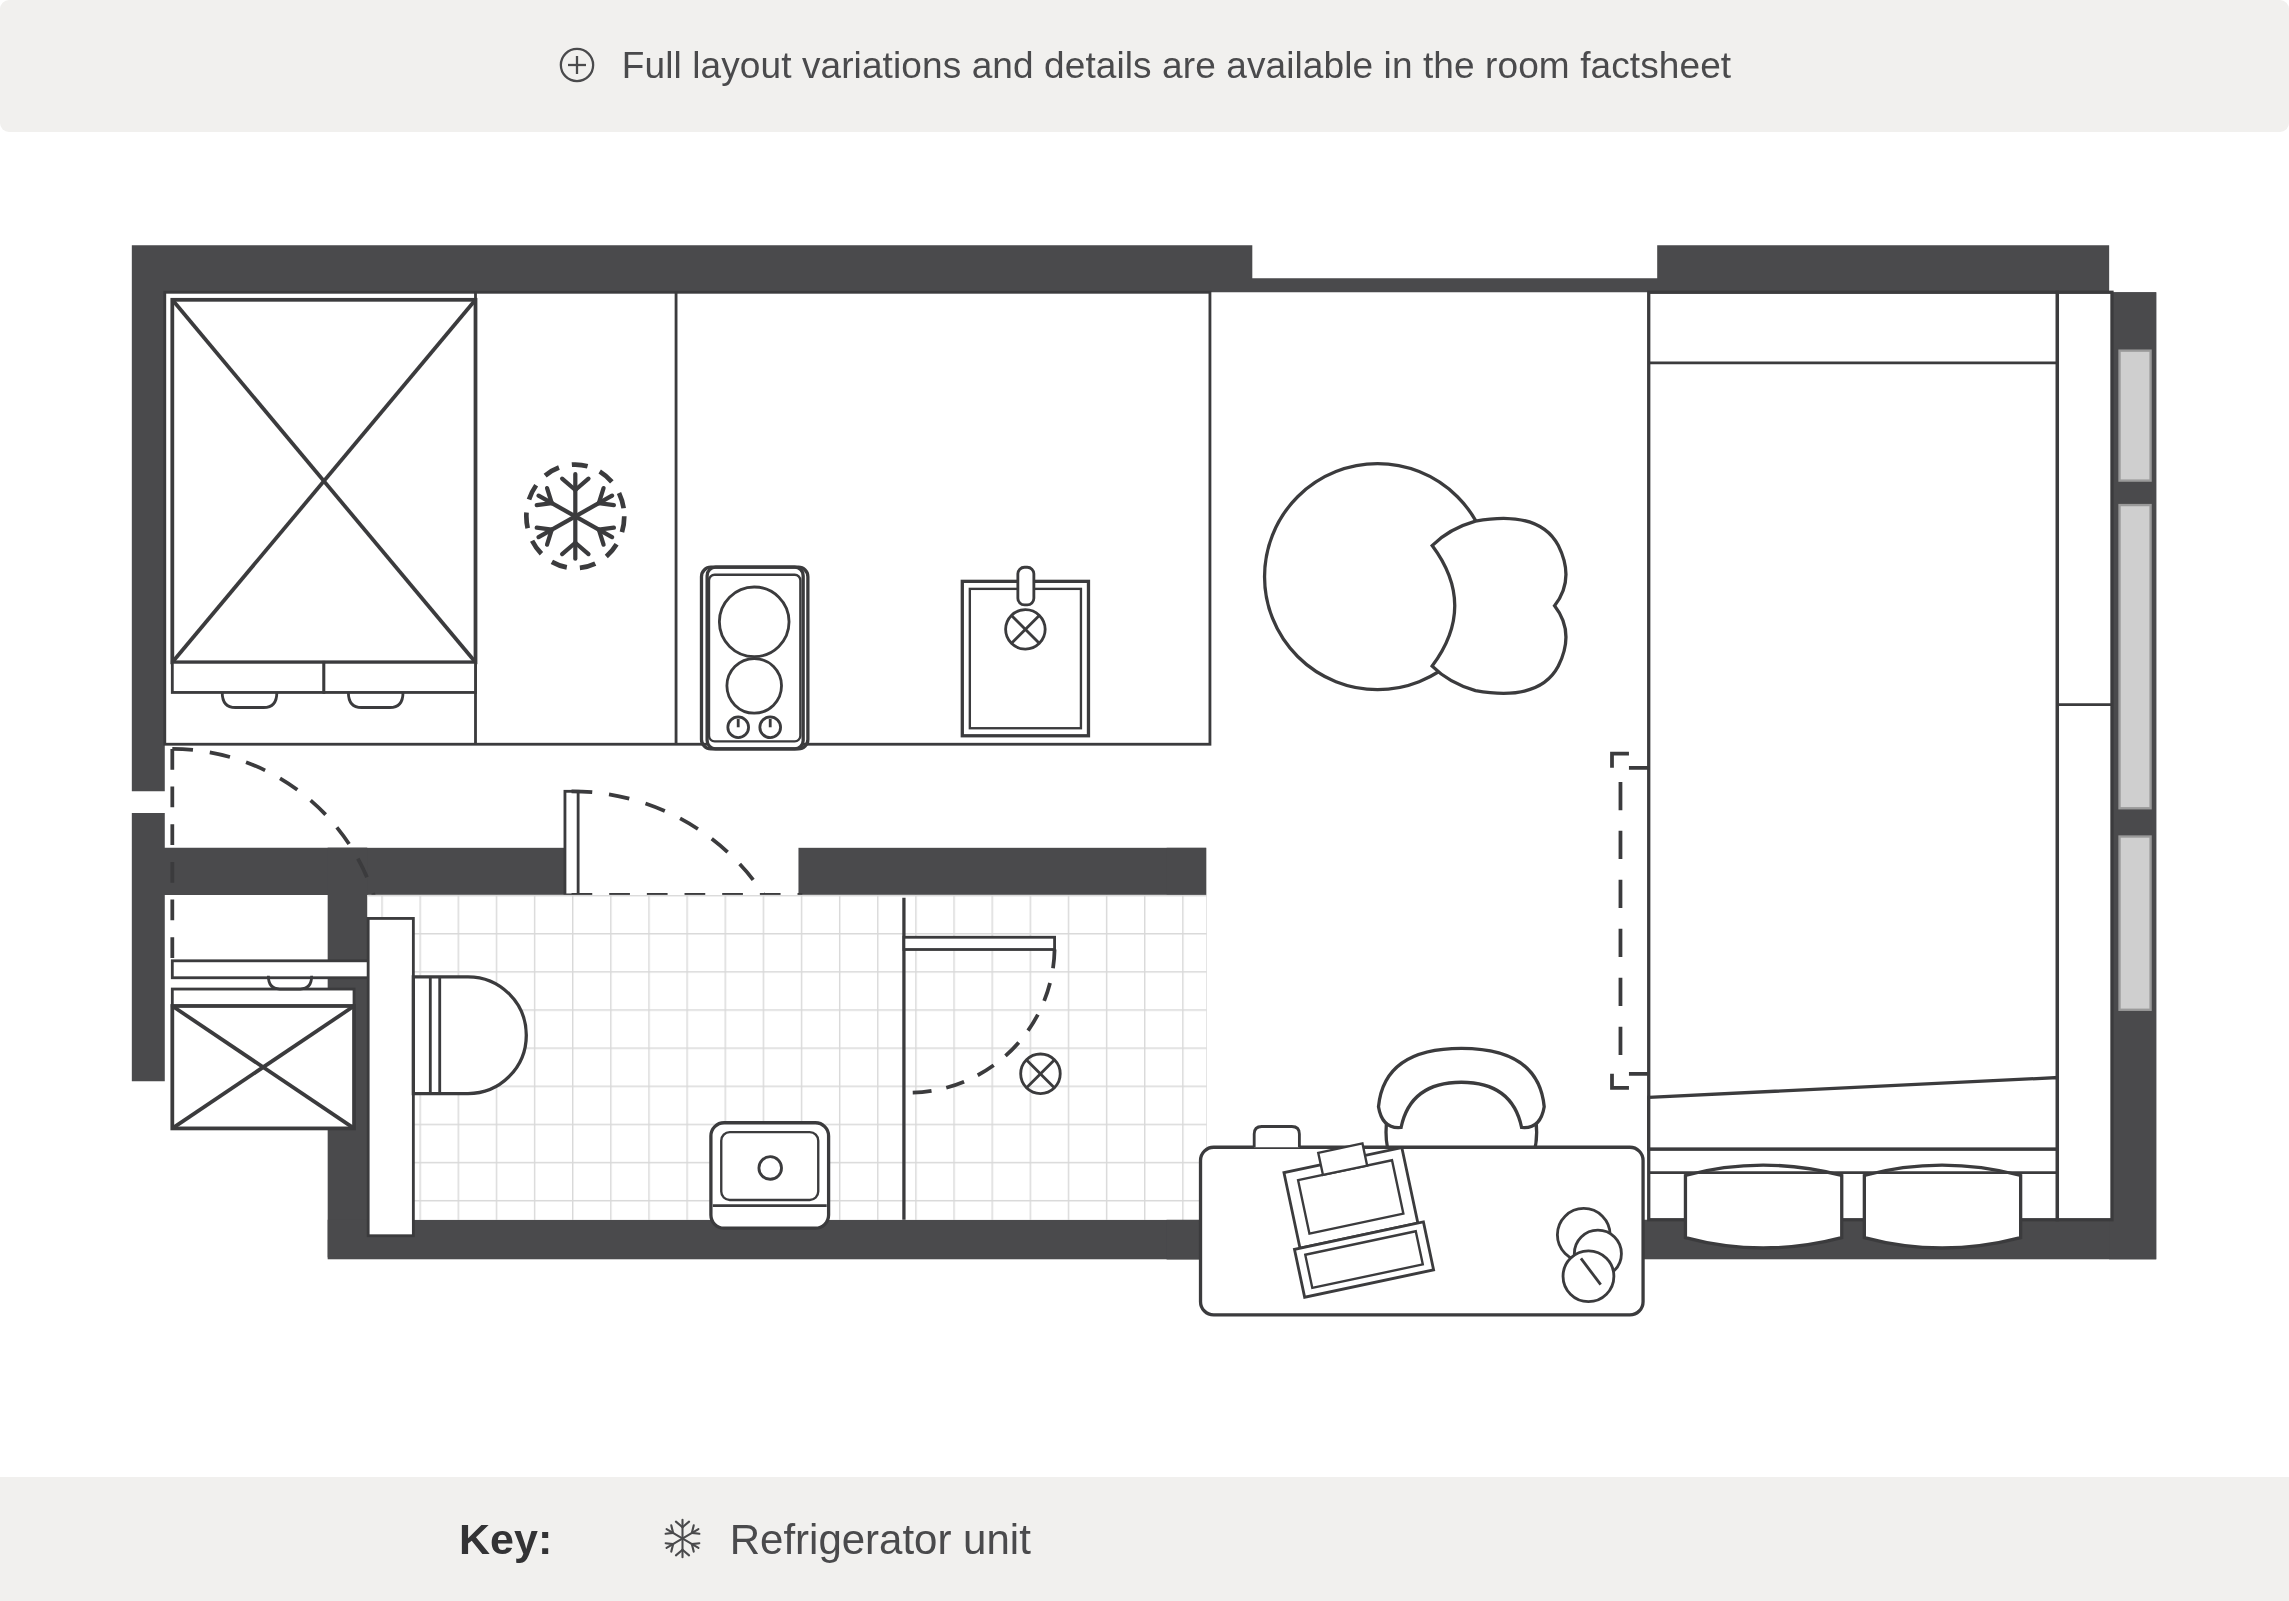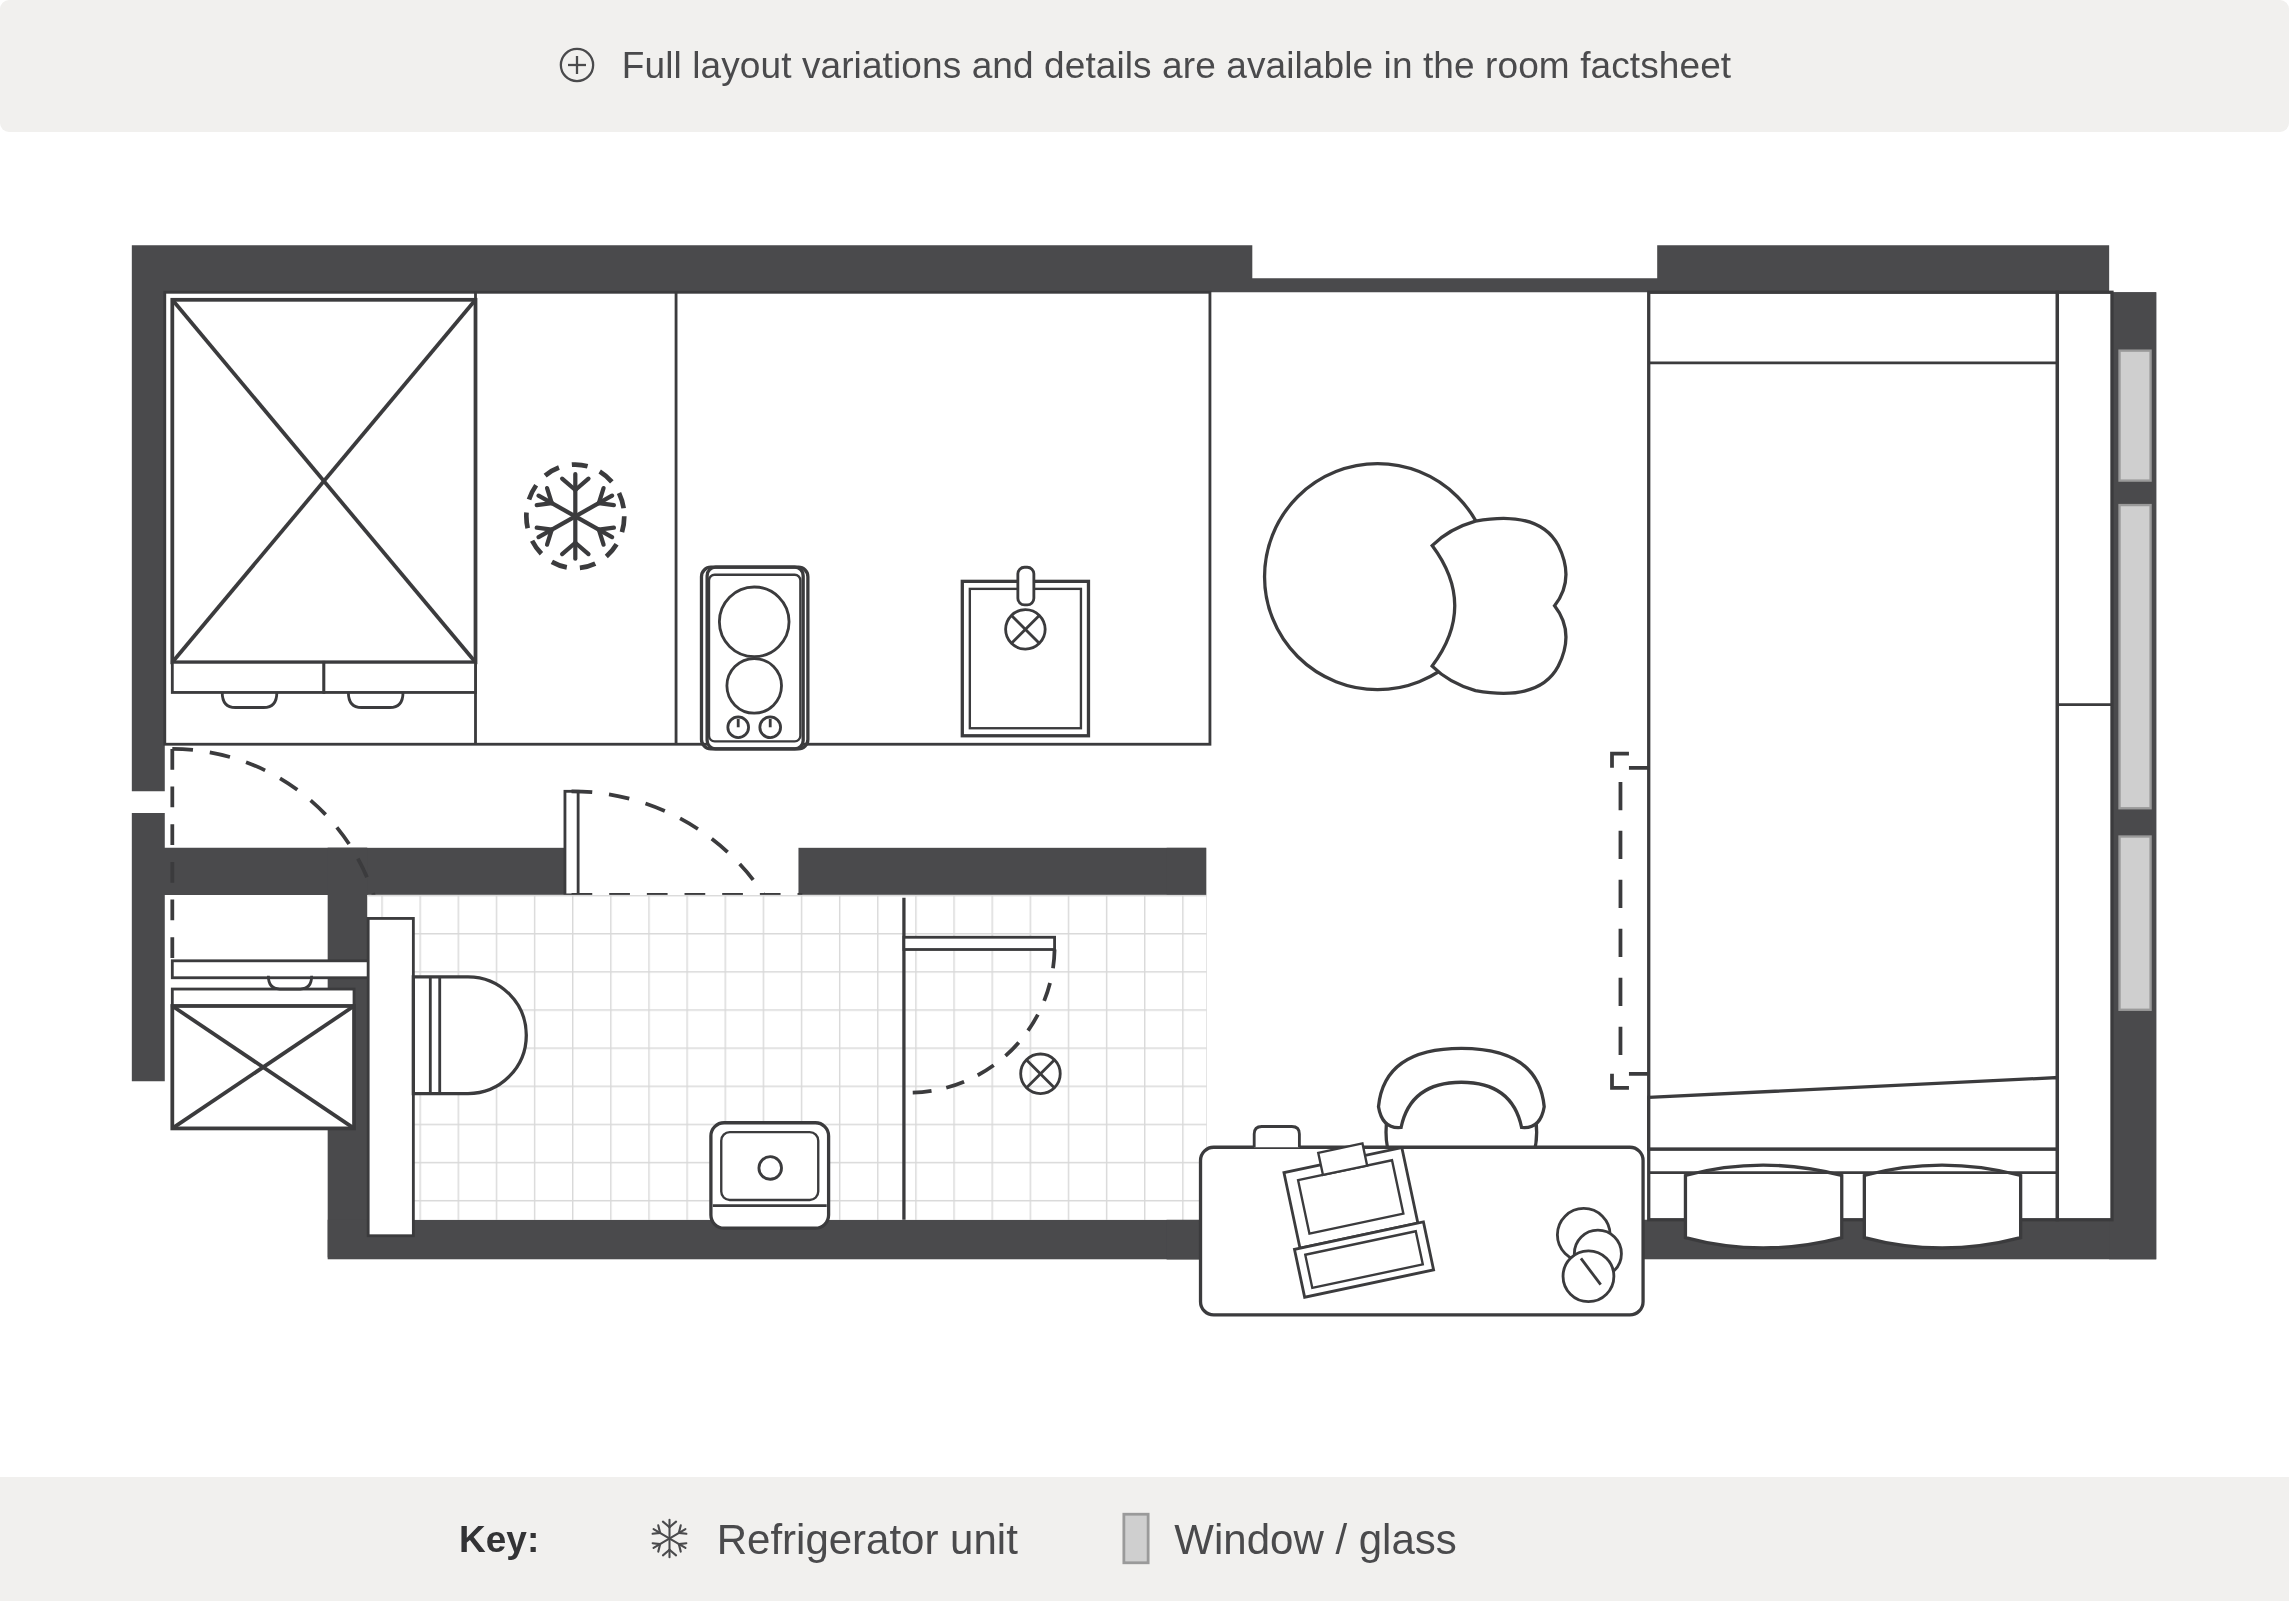--- a/index.html
+++ b/index.html
@@ -51,21 +51,21 @@
     position: absolute;
     left: 0; bottom: 0;
     width: 2289px; height: 125px;
     background: #f1f0ee;
     display: flex;
     align-items: center;
     padding-left: 459px;
     gap: 0;
   }
   .key-title {
-    font-size: 37px;
+    font-size: 43px;
     font-weight: bold;
     color: #333335;
     margin-right: 108px;
     white-space: nowrap;
   }
   .key-item {
     display: flex;
     align-items: center;
     gap: 24.5px;
     margin-right: 104px;
@@ -336,24 +336,16 @@
               <line x1="14" y1="30" x2="12" y2="38"></line>
             <line x1="34" y1="18" x2="42" y2="19"></line>
               <line x1="34" y1="18" x2="36" y2="10"></line>
           </g>
         </svg>
       </span>
       <span class="key-label">Refrigerator unit</span>
     </div>
 
 
-    <div class="key-item">
-      <span class="key-swatch">
-        <svg width="28" height="53" viewBox="0 0 30 56">
-          <rect x="2" y="2" width="26" height="52" fill="#cfcfcf" stroke="#9a9a9a" stroke-width="3"></rect>
-        </svg>
-      </span>
-      <span class="key-label">Window / glass</span>
-    </div>
   </div>
 
 </div>
 
 
 </body></html>

